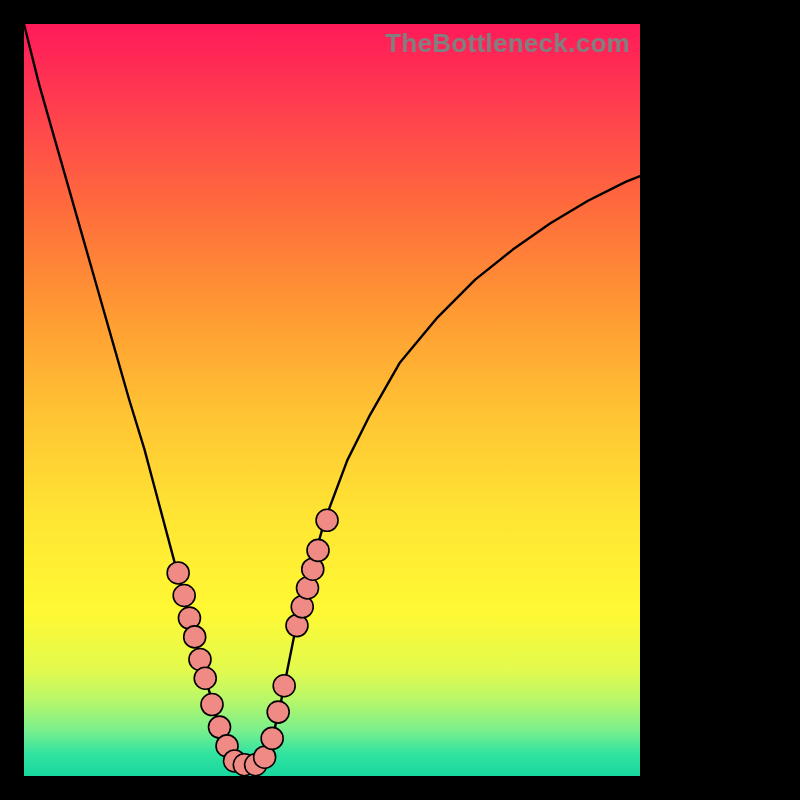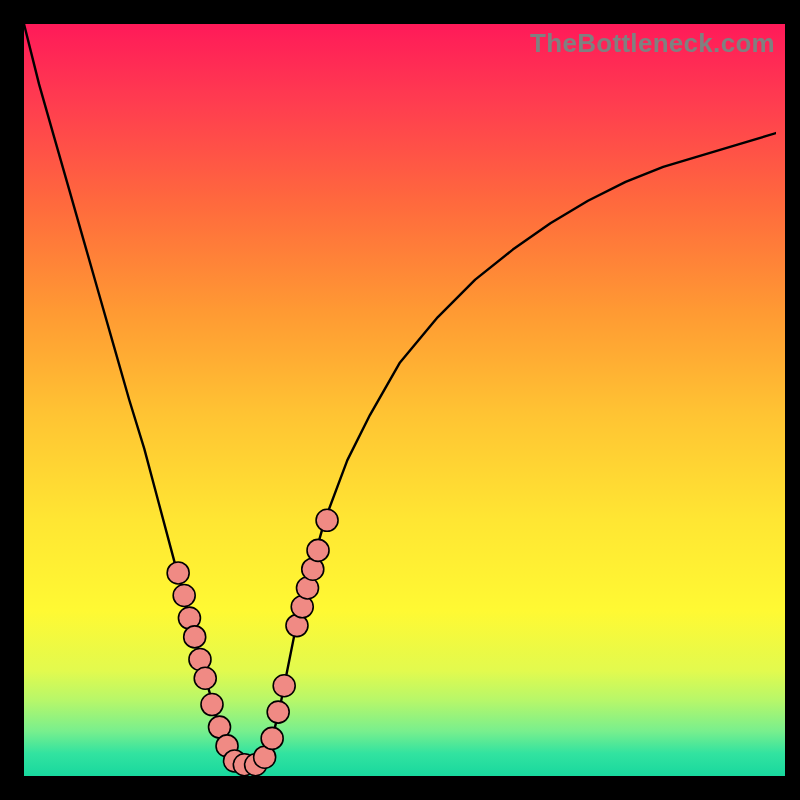--- a/index.html
+++ b/index.html
@@ -13,21 +13,21 @@
   .stage {
     position: relative;
     width: 800px;
     height: 800px;
     background: #000;
   }
   .plot {
     position: absolute;
     left: 24px;
     top: 24px;
-    width: 761px;
+    width: 616px;
     height: 752px;
     background: linear-gradient(
       to bottom,
       #ff1a59 0%,
       #ff3b50 10%,
       #ff6a3d 24%,
       #ff9933 38%,
       #ffc433 52%,
       #ffe633 66%,
       #fff933 78%,

